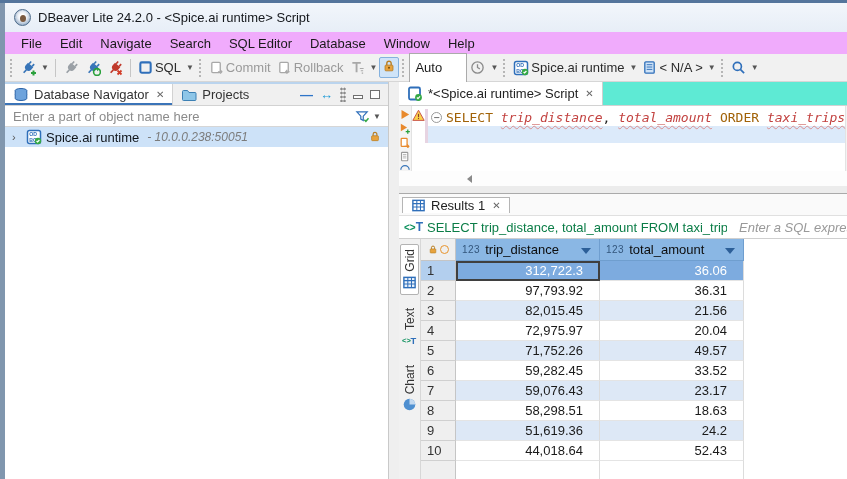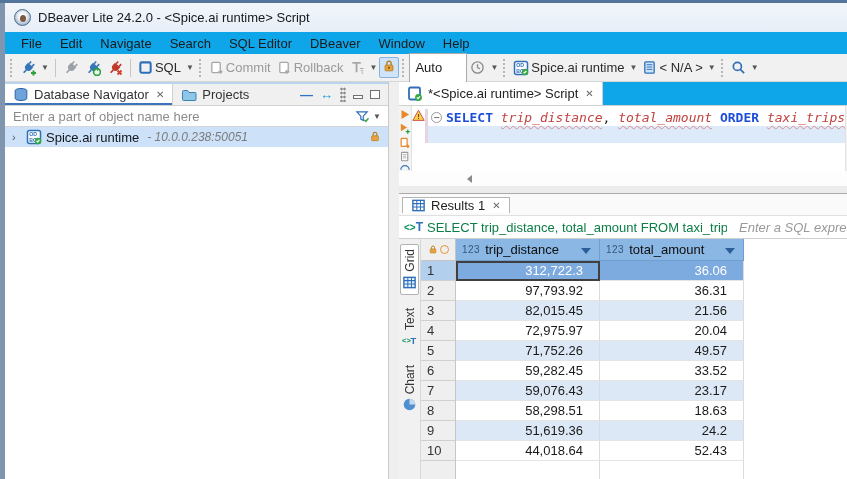--- a/index.html
+++ b/index.html
@@ -10,21 +10,21 @@
   .win-left-strip { position:absolute; left:0; top:3px; width:5px; height:476px; background:#8096ae; }
 
   
   .titlebar { position:absolute; left:5px; top:3px; right:0; height:29px;
     background:linear-gradient(#f2f6fb,#e7eef7); display:flex; align-items:center; gap:7px; padding-left:9px; }
   .titlebar .title { font-size:13px; color:#15181c;text-align:center; }
   .app-icon { width:17px; height:17px; border-radius:50%; background:radial-gradient(circle at 50% 42%, #fff 18%, #e9eef5 40%, #9eb4cc 75%, #51718f 100%); border:1px solid #4d6b8a; position:relative; }
   .app-icon::after { content:""; position:absolute; left:5px; top:5px; width:6px; height:7px; border-radius:50%; background:#7a5a40; }
 
   
-  .menubar { position:absolute; left:5px; top:32px; right:0; height:22px; background:#0ea5e9; display:flex; align-items:center; padding-left:7px; }
+  .menubar { position:absolute; left:5px; top:32px; right:0; height:22px; background:#f0abfc; display:flex; align-items:center; padding-left:7px; }
   .menu-item { padding:2px 9px; cursor:default; }
 
   
   .toolbar { position:absolute; left:5px; top:54px; right:0; height:28px; background:#f1f1f1; border-bottom:1px solid #d6d6d6; display:flex; align-items:center; padding-left:2px; }
   .tb-grip { width:4px; height:18px; border-left:2px dotted #b6b6b6; margin:0 3px; }
   .tb-sep { width:1px; height:18px; background:#c6c6c6; margin:0 4px; }
   .tb-btn { display:flex; align-items:center; gap:2px; padding:2px 3px; border-radius:2px; }
   .tb-btn svg { display:block; }
   .dd { font-size:8px; color:#555; padding:0 2px; }
   .tb-label { color:#2b2b2b; }
@@ -56,32 +56,32 @@
   .funnel-wrap { display:flex; align-items:center; padding-right:5px; gap:1px; }
 
   
   .tree-row { height:20px; background:#cde2f8; display:flex; align-items:center; gap:4px; padding-left:7px; position:relative; }
   .tree-expander { color:#555; font-size:11px; width:10px; }
   .tree-name { color:#10151b; }
   .tree-detail { color:#7c7c7c; font-style:italic; font-size:12px; margin-left:4px; }
   .tree-lock { position:absolute; right:7px; top:3px; }
 
   
-  .editor-tabrow { height:24px; background:#0ea5e9; border-bottom:1px solid #d2d2d2; display:flex; align-items:stretch; }
+  .editor-tabrow { height:24px; background:#5eead4; border-bottom:1px solid #d2d2d2; display:flex; align-items:stretch; }
   .editor-tab { display:flex; align-items:center; gap:5px; padding:0 8px; background:#fff; border-right:1px solid #cfcfcf; color:#222; }
   .editor-body { position:relative; height:65px; background:#fff; display:flex; }
   .ed-iconbar { width:19px; background:#f4f4f4; border-right:1px solid #e2e2e2; display:flex; flex-direction:column; align-items:center; padding-top:3px; gap:3px; }
   .ed-gutter { width:17px; padding-top:3px; display:flex; flex-direction:column; align-items:center; }
   .ed-code { flex:1; font-family:"DejaVu Sans Mono", monospace; font-size:13px; padding-top:3px; position:relative; }
   .code-line { height:17px; line-height:17px; white-space:pre; display:flex; align-items:center; }
   .code-line.current { background:#dceafa; }
   .changebar { width:3px; height:17px; background:#e7d4e2; margin-right:3px; flex:0 0 auto; }
   .fold-circle { width:11px; height:11px; border:1px solid #9a9a9a; border-radius:50%; background:#fff; color:#555; font-size:10px; line-height:9px; text-align:center; margin-right:4px; flex:0 0 auto; }
   .fold-spacer { width:15px; flex:0 0 auto; }
-  .tk-kw { color:#1d4ed8; font-weight:bold; }
+  .tk-kw { color:#a16207; font-weight:normal; }
   .tk-id { color:#c2413f; font-style:italic; text-decoration:underline; text-decoration-style:wavy; text-decoration-color:#d98f8f; text-decoration-thickness:1px; text-underline-offset:3px; }
   .tk-pl { color:#1a1a1a; }
   .tk-num { color:#2a35c8; }
   .ed-ruler { width:6px; background:#f3f3f3; border-left:1px solid #e3e3e3; }
   .ed-hscroll { height:15px; background:#fdfdfd; position:relative; }
   .hscroll-arrow { position:absolute; left:68px; top:4px; width:0; height:0; border-top:4px solid transparent; border-bottom:4px solid transparent; border-right:5px solid #8a8a8a; }
   .h-splitter { height:7px; background:#ececec; }
 
   
   .results { border-top:1px solid #aaa; }
@@ -132,21 +132,21 @@
     <span class="app-icon"></span>
     <span class="title">DBeaver Lite 24.2.0 - &lt;Spice.ai runtime&gt; Script</span>
   </div>
 
   <div class="menubar">
     <span class="menu-item">File</span>
     <span class="menu-item">Edit</span>
     <span class="menu-item">Navigate</span>
     <span class="menu-item">Search</span>
     <span class="menu-item">SQL Editor</span>
-    <span class="menu-item">DBeaver</span>
+    <span class="menu-item">Database</span>
     <span class="menu-item">Window</span>
     <span class="menu-item">Help</span>
   </div>
 
   <div class="toolbar">
     <span class="tb-grip"></span>
     <span class="tb-btn">
       <svg width="16" height="16" viewBox="0 0 16 16">
           <g transform="rotate(42 8 8)">
             <path d="M6 1v3M10 1v3" stroke="#3875b8" stroke-width="1.6"></path>

